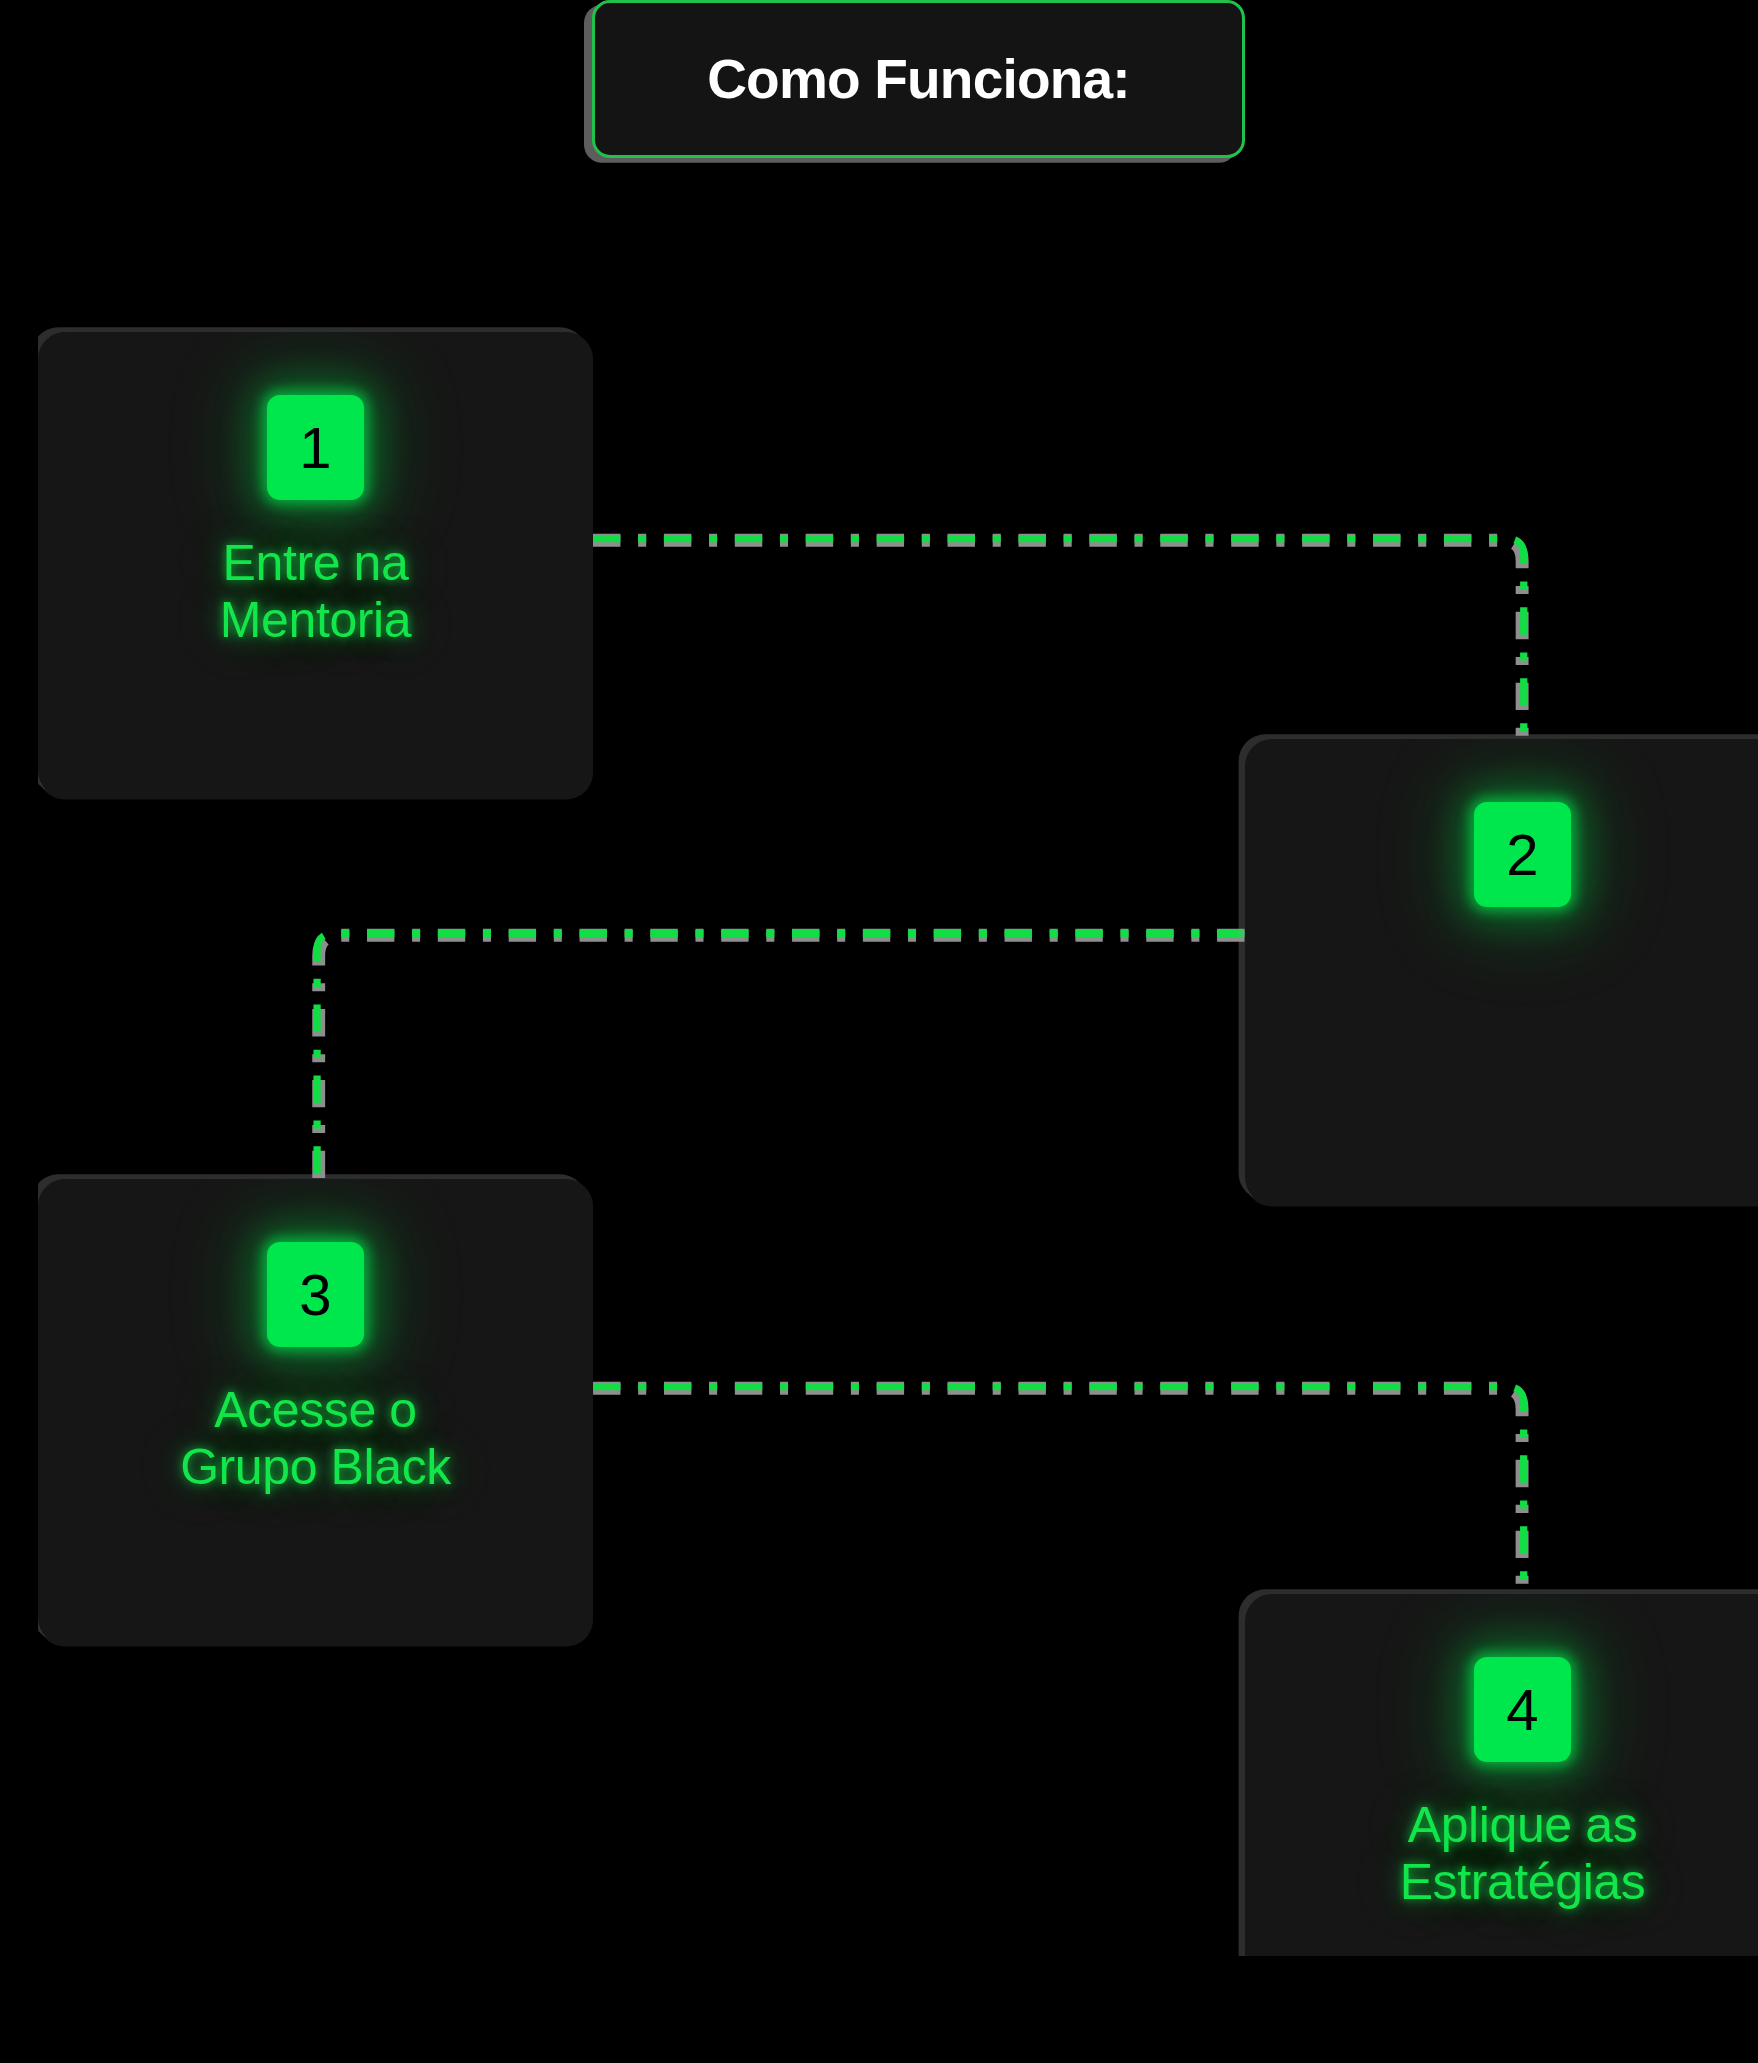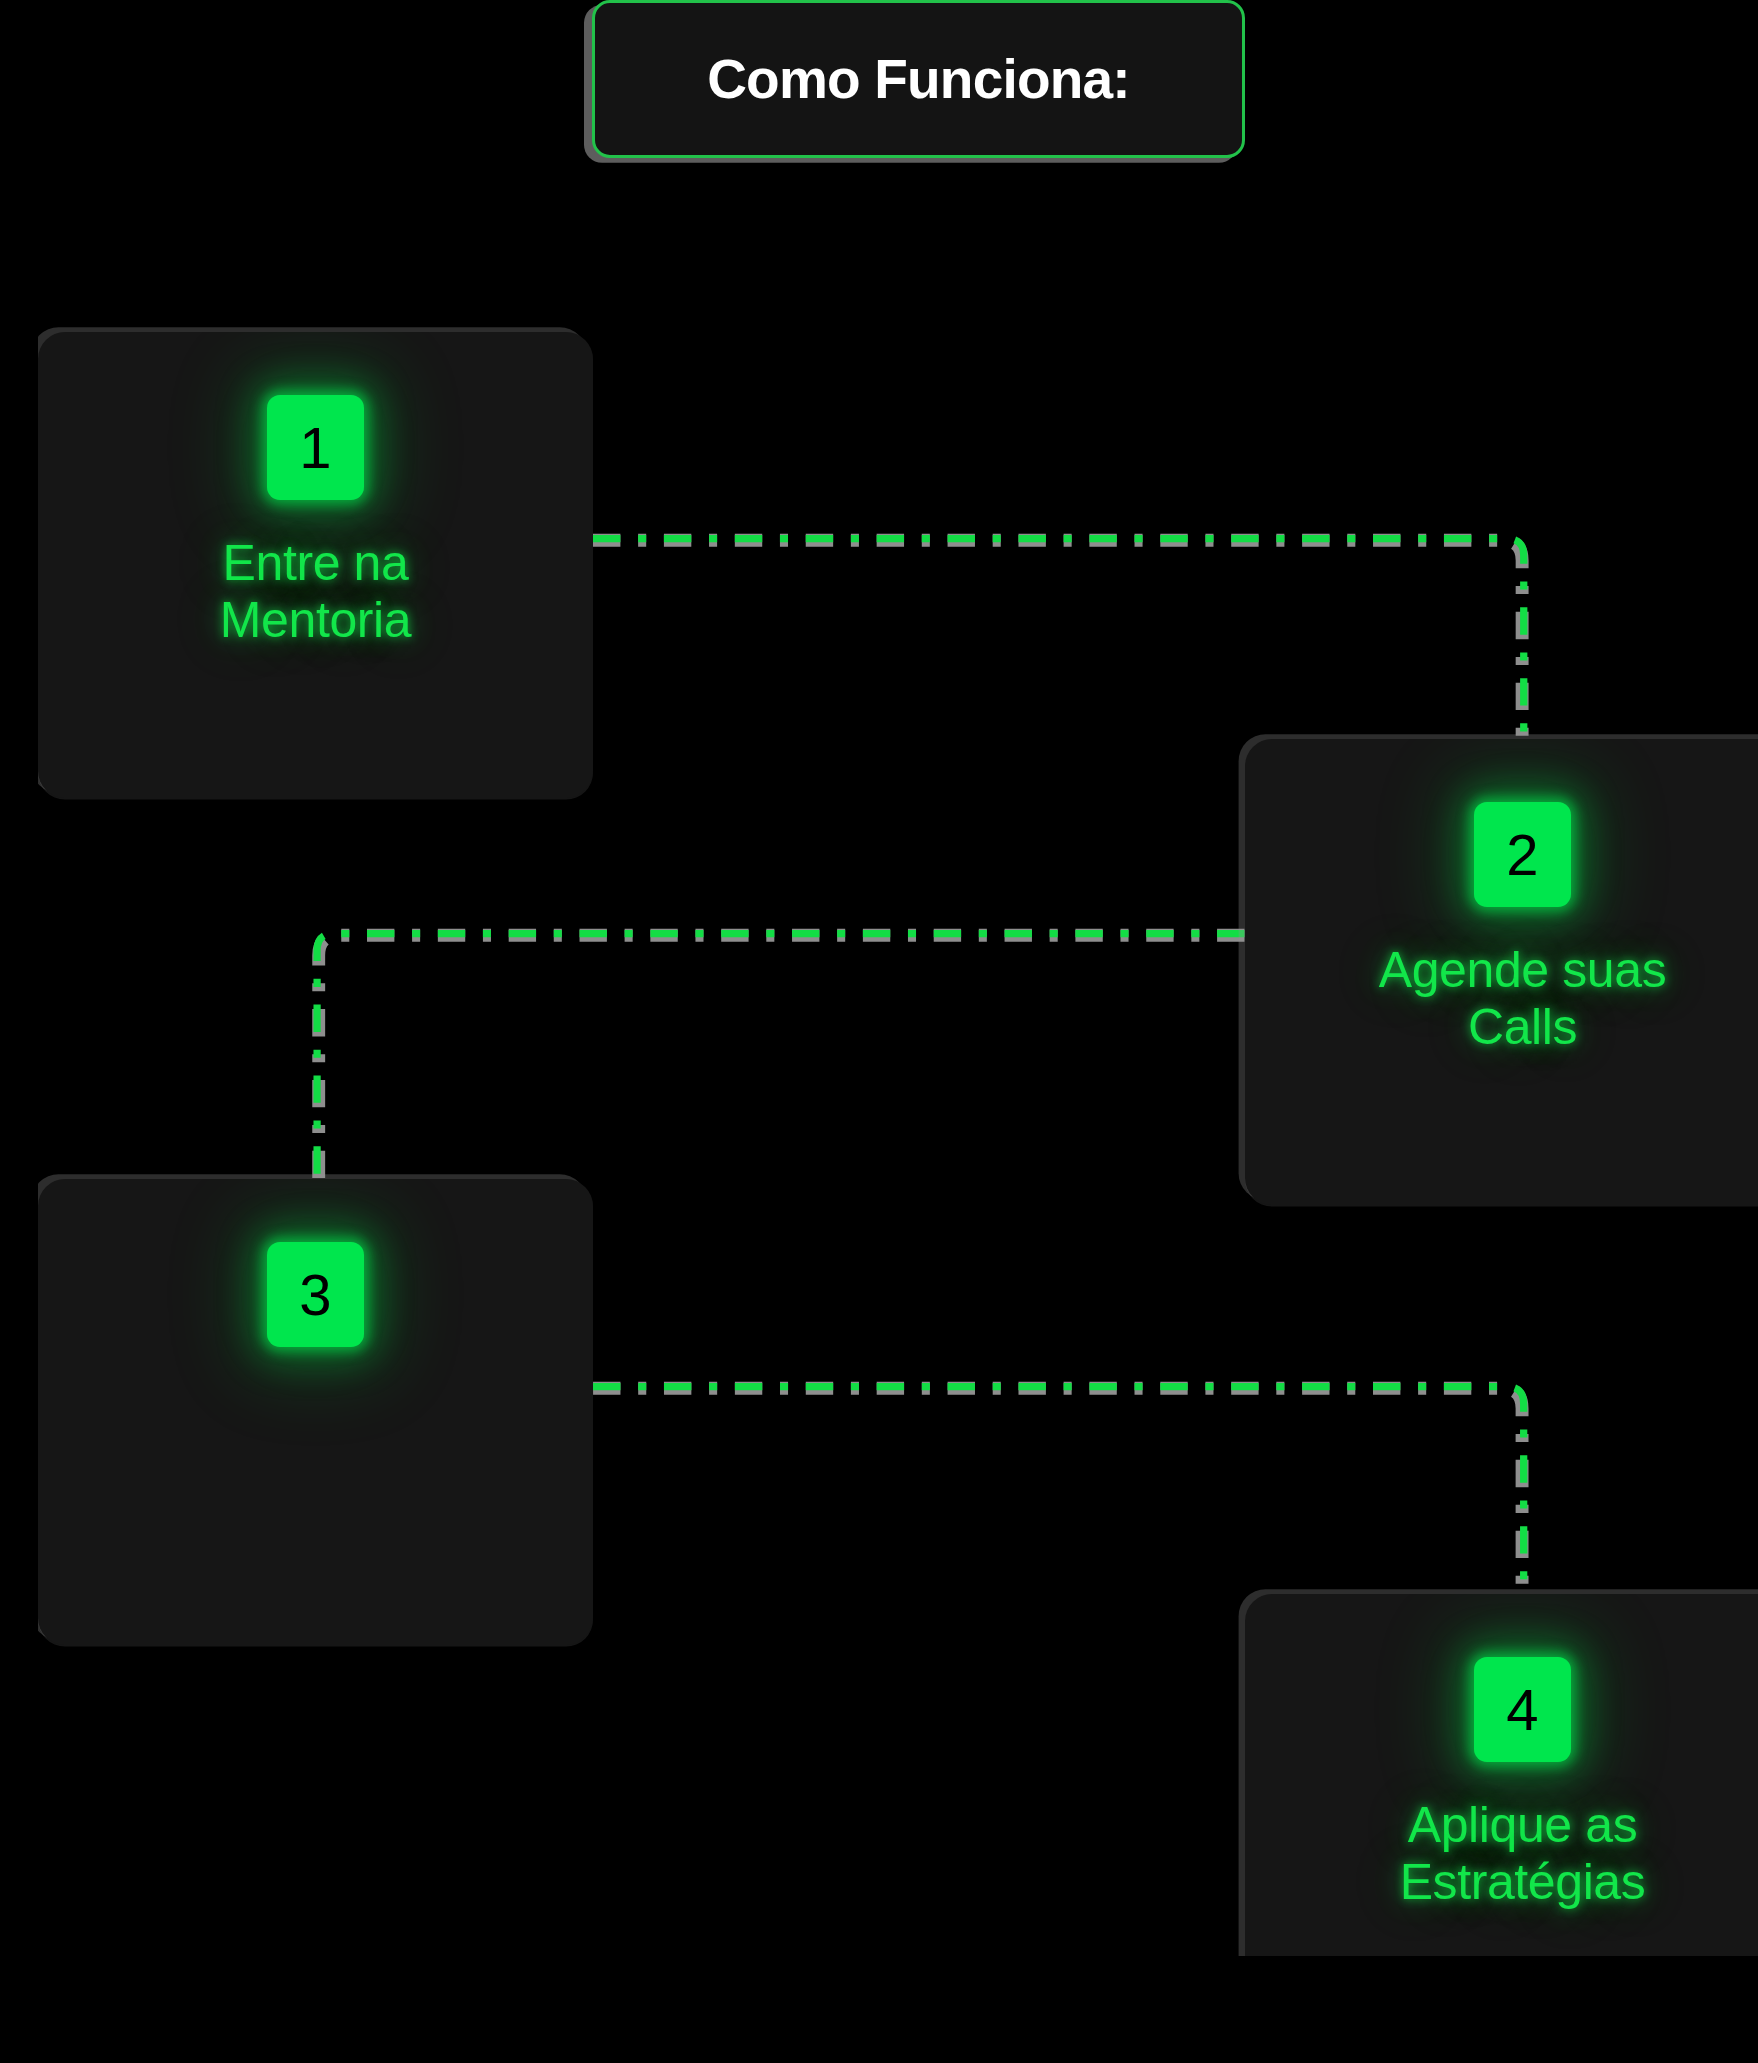--- a/index.html
+++ b/index.html
@@ -153,25 +153,25 @@
     </svg>
   </div>
 
   <div class="card c1">
     <div class="badge">1</div>
     <div class="card-label">Entre na<br>Mentoria</div>
   </div>
 
   <div class="card c2">
     <div class="badge">2</div>
-    <div class="card-label">Agende suas<br>Calls</div>
   </div>
 
   <div class="card c3">
     <div class="badge">3</div>
+    <div class="card-label">Acesse o<br>Grupo Black</div>
   </div>
 
   <div class="card c4">
     <div class="badge">4</div>
     <div class="card-label">Aplique as<br>Estratégias</div>
   </div>
 
 </div>
 
 

